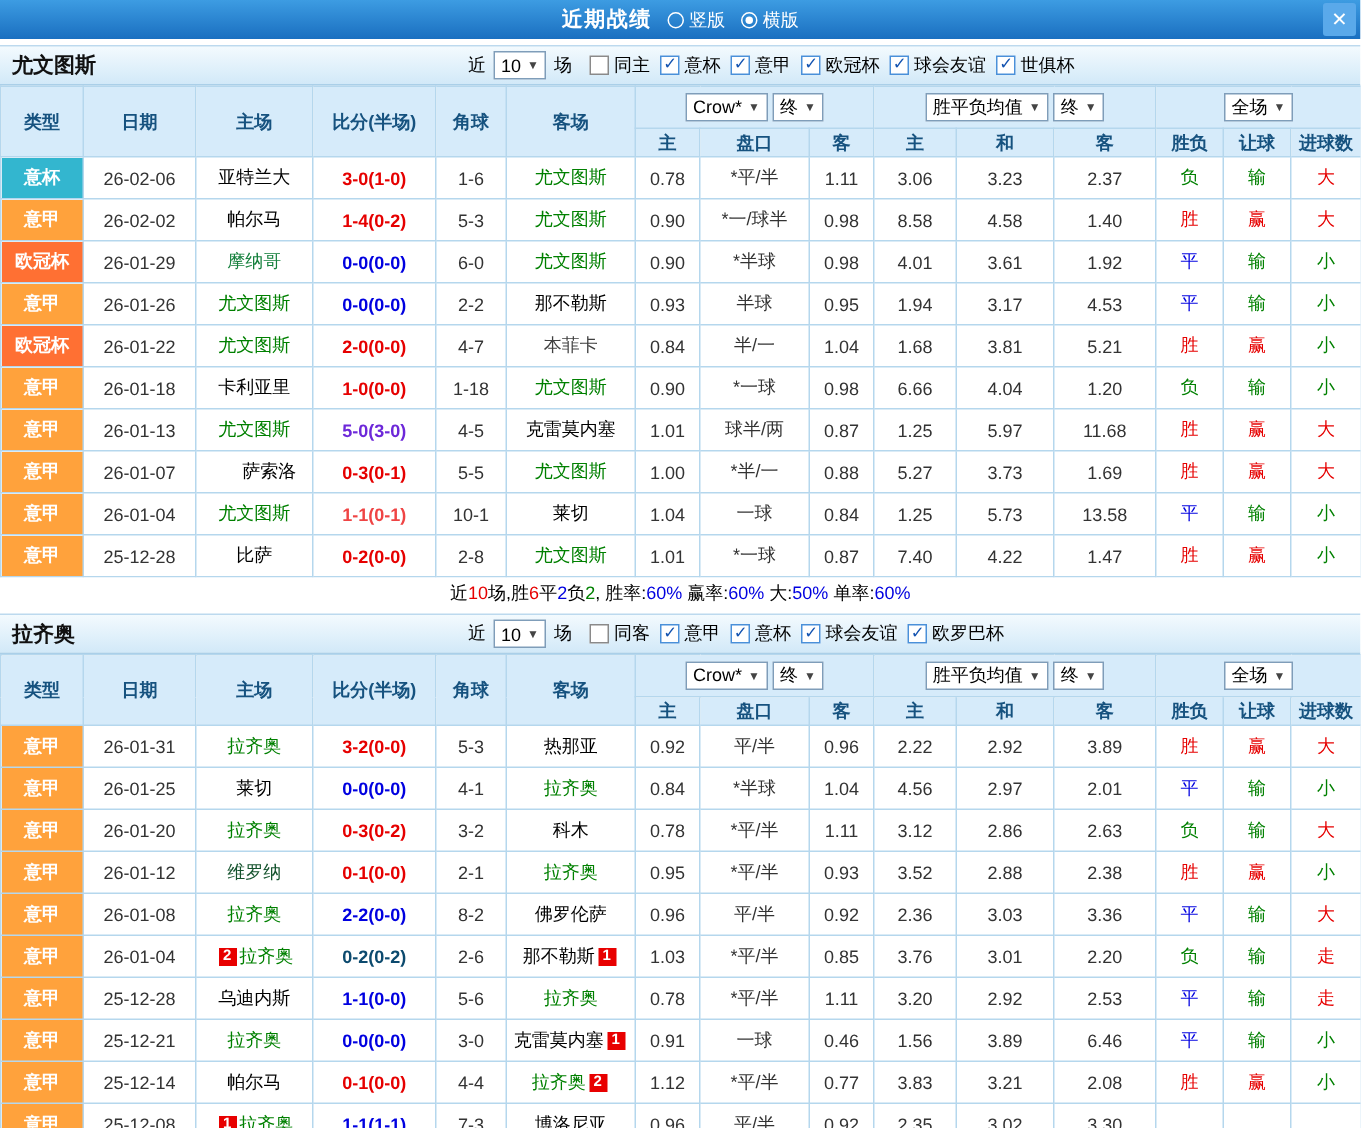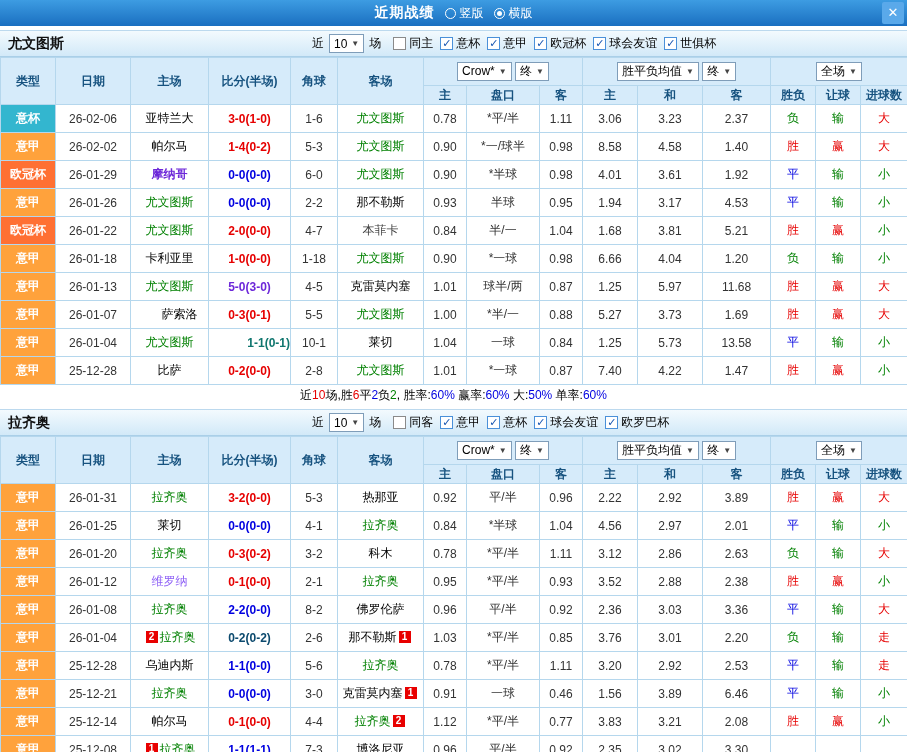--- a/index.html
+++ b/index.html
@@ -189,21 +189,21 @@
           <td>8.58</td>
           <td>4.58</td>
           <td>1.40</td>
           <td style="color: rgb(230, 0, 0);">胜</td>
           <td style="color: rgb(230, 0, 0);">赢</td>
           <td style="color: rgb(230, 0, 0);">大</td>
         </tr>
         <tr>
           <td class="type-cell" style="background: rgb(255, 112, 51);">欧冠杯</td>
           <td>26-01-29</td>
-          <td class="team-cell"><span style="color: #6d28d9; font-weight: bold;">摩纳哥</span></td>
+          <td class="team-cell"><span style="color: #15803d;">摩纳哥</span></td>
           <td class="score" style="color: rgb(0, 0, 224);">0-0(0-0)</td>
           <td>6-0</td>
           <td class="team-cell"><span style="color: rgb(0, 128, 0);">尤文图斯</span></td>
           <td>0.90</td>
           <td>*半球</td>
           <td>0.98</td>
           <td>4.01</td>
           <td>3.61</td>
           <td>1.92</td>
           <td style="color: rgb(0, 0, 224);">平</td>
@@ -292,21 +292,21 @@
           <td>3.73</td>
           <td>1.69</td>
           <td style="color: rgb(230, 0, 0);">胜</td>
           <td style="color: rgb(230, 0, 0);">赢</td>
           <td style="color: rgb(230, 0, 0);">大</td>
         </tr>
         <tr>
           <td class="type-cell" style="background: rgb(255, 162, 60);">意甲</td>
           <td>26-01-04</td>
           <td class="team-cell"><span style="color: rgb(0, 128, 0);">尤文图斯</span></td>
-          <td class="score" style="color: #0f766e; text-align: right;">1-1(0-1)</td>
+          <td class="score" style="color: #ef4444;">1-1(0-1)</td>
           <td>10-1</td>
           <td class="team-cell"><span style="color: rgb(0, 0, 0);">莱切</span></td>
           <td>1.04</td>
           <td>一球</td>
           <td>0.84</td>
           <td>1.25</td>
           <td>5.73</td>
           <td>13.58</td>
           <td style="color: rgb(0, 0, 224);">平</td>
           <td style="color: rgb(0, 128, 0);">输</td>
@@ -483,21 +483,21 @@
           <td>3.12</td>
           <td>2.86</td>
           <td>2.63</td>
           <td style="color: rgb(0, 128, 0);">负</td>
           <td style="color: rgb(0, 128, 0);">输</td>
           <td style="color: rgb(230, 0, 0);">大</td>
         </tr>
         <tr>
           <td class="type-cell" style="background: rgb(255, 162, 60);">意甲</td>
           <td>26-01-12</td>
-          <td class="team-cell"><span style="color: #8b5cf6;">维罗纳</span></td>
+          <td class="team-cell"><span style="color: #14532d;">维罗纳</span></td>
           <td class="score" style="color: rgb(230, 0, 0);">0-1(0-0)</td>
           <td>2-1</td>
           <td class="team-cell"><span style="color: rgb(0, 128, 0);">拉齐奥</span></td>
           <td>0.95</td>
           <td>*平/半</td>
           <td>0.93</td>
           <td>3.52</td>
           <td>2.88</td>
           <td>2.38</td>
           <td style="color: rgb(230, 0, 0);">胜</td>

